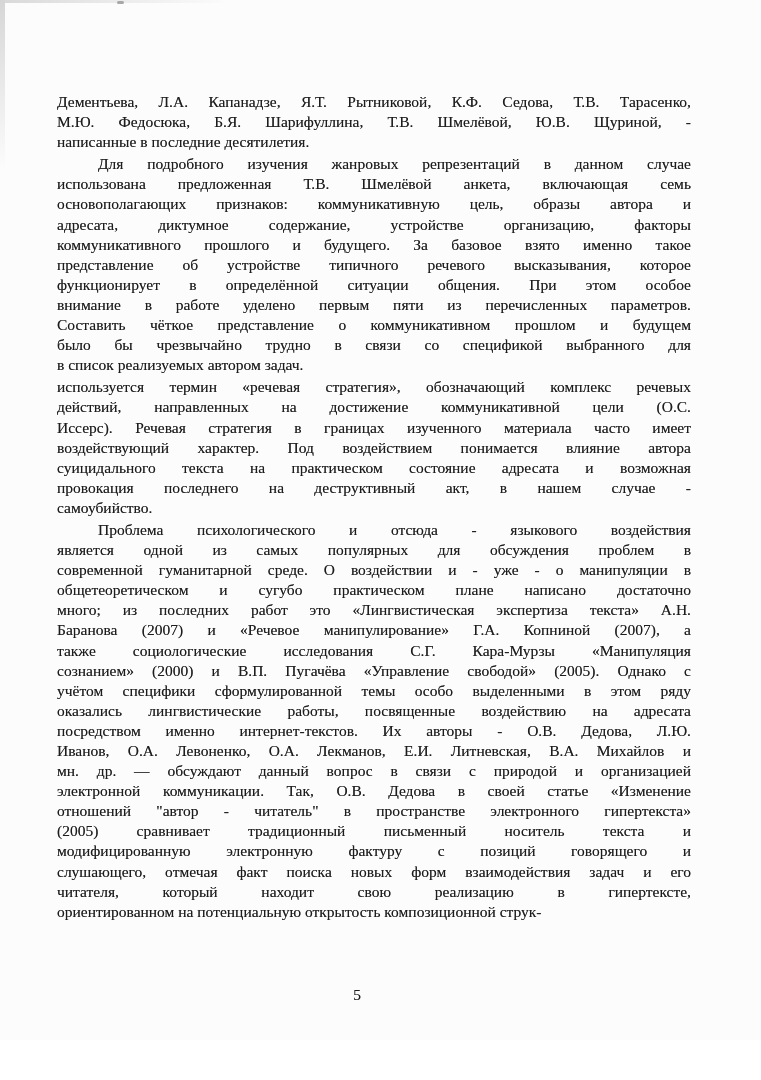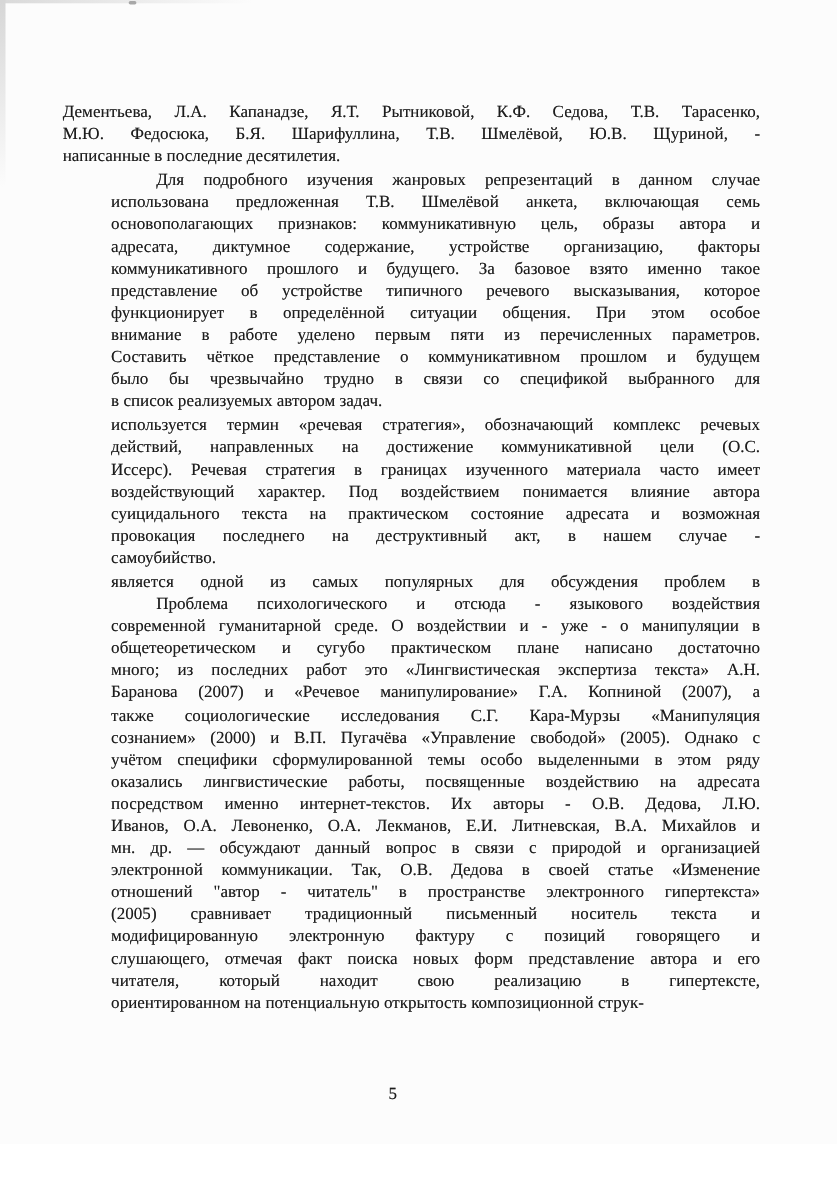--- a/index.html
+++ b/index.html
@@ -40,21 +40,20 @@
     position: absolute;
     left: 57px;
     top: 92px;
     width: 634px;
     font-size: 15.5px;
     line-height: 20.1px;
     text-shadow: 0 0 0.35px rgba(20,20,20,0.55);
   }
   .para + .para {
     margin-top: 2px;
-    margin-left: 44px;
   }
   .line {
     text-align: justify;
     text-align-last: justify;
   }
   .line.last {
     text-align-last: left;
   }
   .line.indent {
     text-indent: 41px;
@@ -99,38 +98,38 @@
       <div class="para">
         <div class="line">используется термин «речевая стратегия», обозначающий комплекс речевых</div>
         <div class="line">действий, направленных на достижение коммуникативной цели (О.С.</div>
         <div class="line">Иссерс). Речевая стратегия в границах изученного материала часто имеет</div>
         <div class="line">воздействующий характер. Под воздействием понимается влияние автора</div>
         <div class="line">суицидального текста на практическом состояние адресата и возможная</div>
         <div class="line">провокация последнего на деструктивный акт, в нашем случае -</div>
         <div class="line last">самоубийство.</div>
       </div>
       <div class="para">
+        <div class="line indent">Проблема психологического и отсюда - языкового воздействия</div>
         <div class="line">является одной из самых популярных для обсуждения проблем в</div>
-        <div class="line indent">Проблема психологического и отсюда - языкового воздействия</div>
         <div class="line">современной гуманитарной среде. О воздействии и - уже - о манипуляции в</div>
         <div class="line">общетеоретическом и сугубо практическом плане написано достаточно</div>
         <div class="line">много; из последних работ это «Лингвистическая экспертиза текста» А.Н.</div>
         <div class="line">Баранова (2007) и «Речевое манипулирование» Г.А. Копниной (2007), а</div>
         <div class="line">также социологические исследования С.Г. Кара-Мурзы «Манипуляция</div>
         <div class="line">сознанием» (2000) и В.П. Пугачёва «Управление свободой» (2005). Однако с</div>
         <div class="line">учётом специфики сформулированной темы особо выделенными в этом ряду</div>
         <div class="line">оказались лингвистические работы, посвященные воздействию на адресата</div>
         <div class="line">посредством именно интернет-текстов. Их авторы - О.В. Дедова, Л.Ю.</div>
         <div class="line">Иванов, О.А. Левоненко, О.А. Лекманов, Е.И. Литневская, В.А. Михайлов и</div>
         <div class="line">мн. др. — обсуждают данный вопрос в связи с природой и организацией</div>
         <div class="line">электронной коммуникации. Так, О.В. Дедова в своей статье «Изменение</div>
         <div class="line">отношений "автор - читатель" в пространстве электронного гипертекста»</div>
         <div class="line">(2005) сравнивает традиционный письменный носитель текста и</div>
         <div class="line">модифицированную электронную фактуру с позиций говорящего и</div>
-        <div class="line">слушающего, отмечая факт поиска новых форм представление автора и его</div>
+        <div class="line">слушающего, отмечая факт поиска новых форм взаимодействия задач и его</div>
         <div class="line">читателя, который находит свою реализацию в гипертексте,</div>
         <div class="line last">ориентированном на потенциальную открытость композиционной струк-</div>
       </div>
     </div>
 
   <div class="footer">
     <span>5</span>
   </div>
 </div>
 

